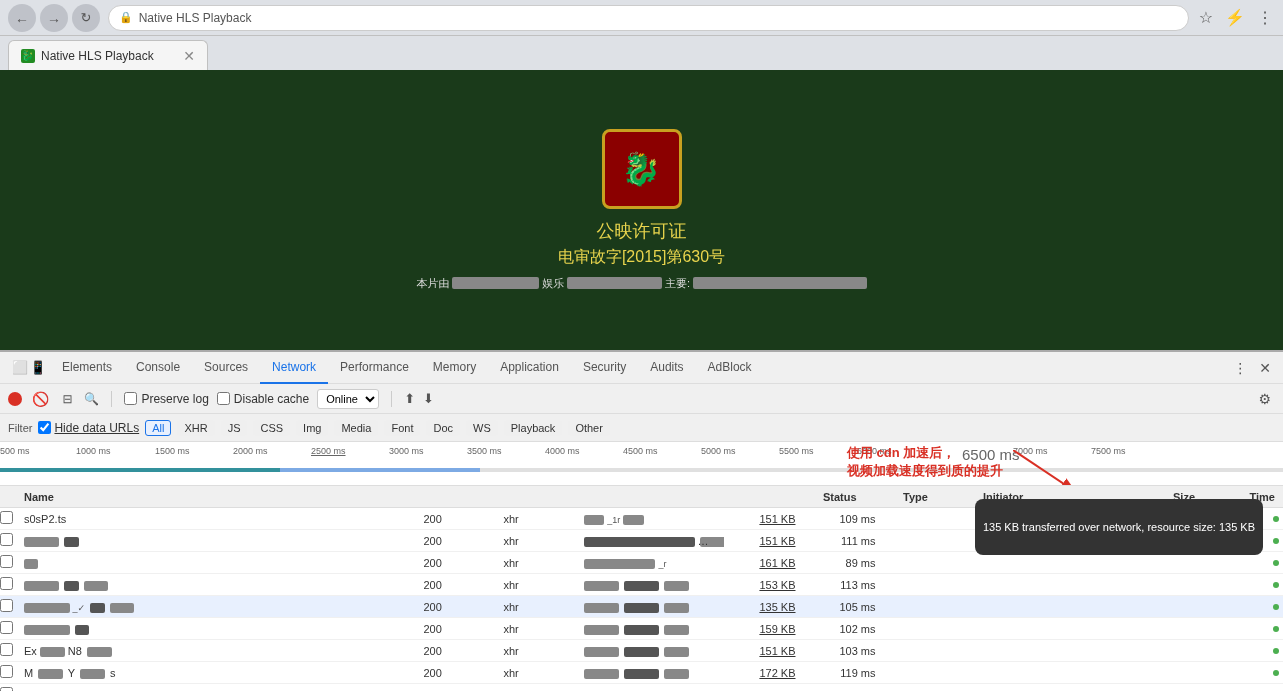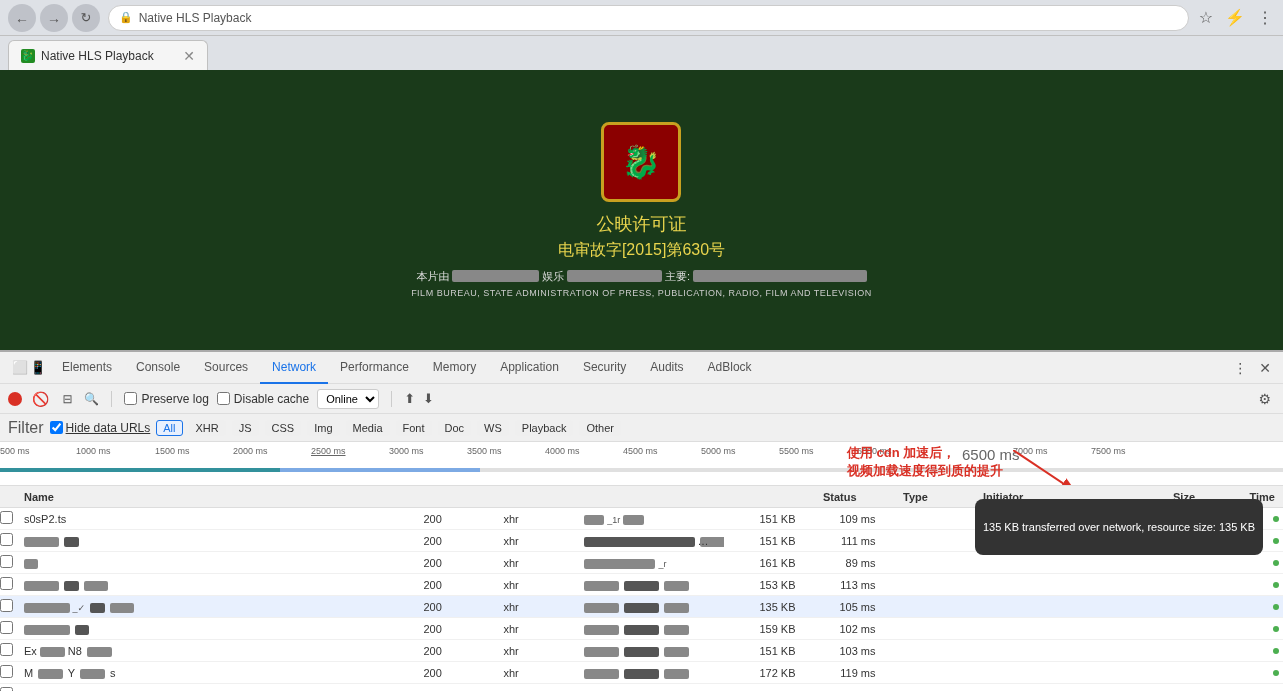--- a/index.html
+++ b/index.html
@@ -203,21 +203,21 @@
     
     .filter-bar {
       background: #f0f0f0;
       height: 28px;
       display: flex;
       align-items: center;
       padding: 0 8px;
       gap: 6px;
       border-bottom: 1px solid #ddd;
     }
-    .filter-label { font-size: 16px; color: #555; }
+    .filter-label { font-size: 11px; color: #555; }
     .filter-checkbox-label {
       display: flex;
       align-items: center;
       gap: 3px;
       font-size: 12px;
       color: #333;
       cursor: pointer;
       text-decoration: underline;
     }
     .filter-type-btn {
@@ -288,21 +288,21 @@
       height: 22px;
       align-items: center;
       font-size: 11px;
       color: #333;
     }
     .network-row.selected { background: #e8f0fe; }
     .row-name { flex: 1; min-width: 200px; padding-left: 4px; overflow: hidden; text-overflow: ellipsis; white-space: nowrap; font-size: 11px; }
     .row-status { width: 80px; flex-shrink: 0; }
     .row-type { width: 80px; flex-shrink: 0; }
     .row-initiator { width: 140px; flex-shrink: 0; overflow: hidden; text-overflow: ellipsis; white-space: nowrap; font-size: 11px; }
-    .row-size { width: 80px; flex-shrink: 0; text-align: right; padding-right: 8px; }
+    .row-size { width: 80px; flex-shrink: 0; text-align: right; padding-right: 8px; text-decoration: underline; }
     .row-time { width: 80px; flex-shrink: 0; text-align: right; padding-right: 8px; }
     .row-waterfall { flex: 1; min-width: 160px; position: relative; height: 22px; }
     .waterfall-dot {
       position: absolute;
       right: 4px;
       top: 8px;
       width: 6px; height: 6px;
       border-radius: 50%;
       background: #4caf50;
     }
@@ -368,21 +368,20 @@
       <div class="cert-title">公映许可证</div>
       <div class="cert-number">电审故字[2015]第630号</div>
       <div class="cert-subtitle">
         <span>本片由</span>
         <span style="background:#888;color:transparent;border-radius:2px;padding:0 20px;">██████</span>
         娱乐
         <span style="background:#888;color:transparent;border-radius:2px;padding:0 20px;">███████</span>
         主要:
         <span style="background:#888;color:transparent;border-radius:2px;padding:0 40px;">████████████</span>
       </div>
-      <div class="cert-english">FILM BUREAU, STATE ADMINISTRATION OF PRESS, PUBLICATION, RADIO, FILM AND TELEVISION</div>
     </div>
   </div>
 </div>
 
 <div class="devtools">
 
   <div class="devtools-toolbar">
     <div class="devtools-icons">
       <span class="dt-icon">⬜</span>
       <span class="dt-icon">📱</span>

